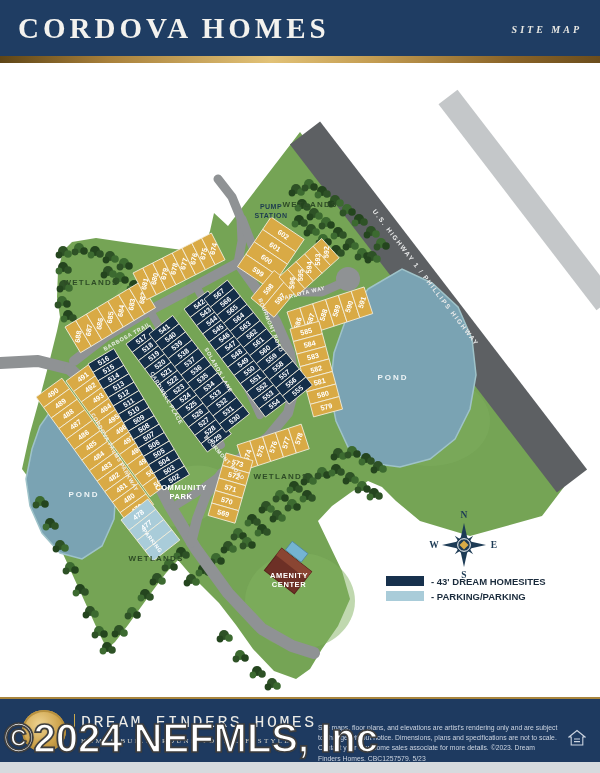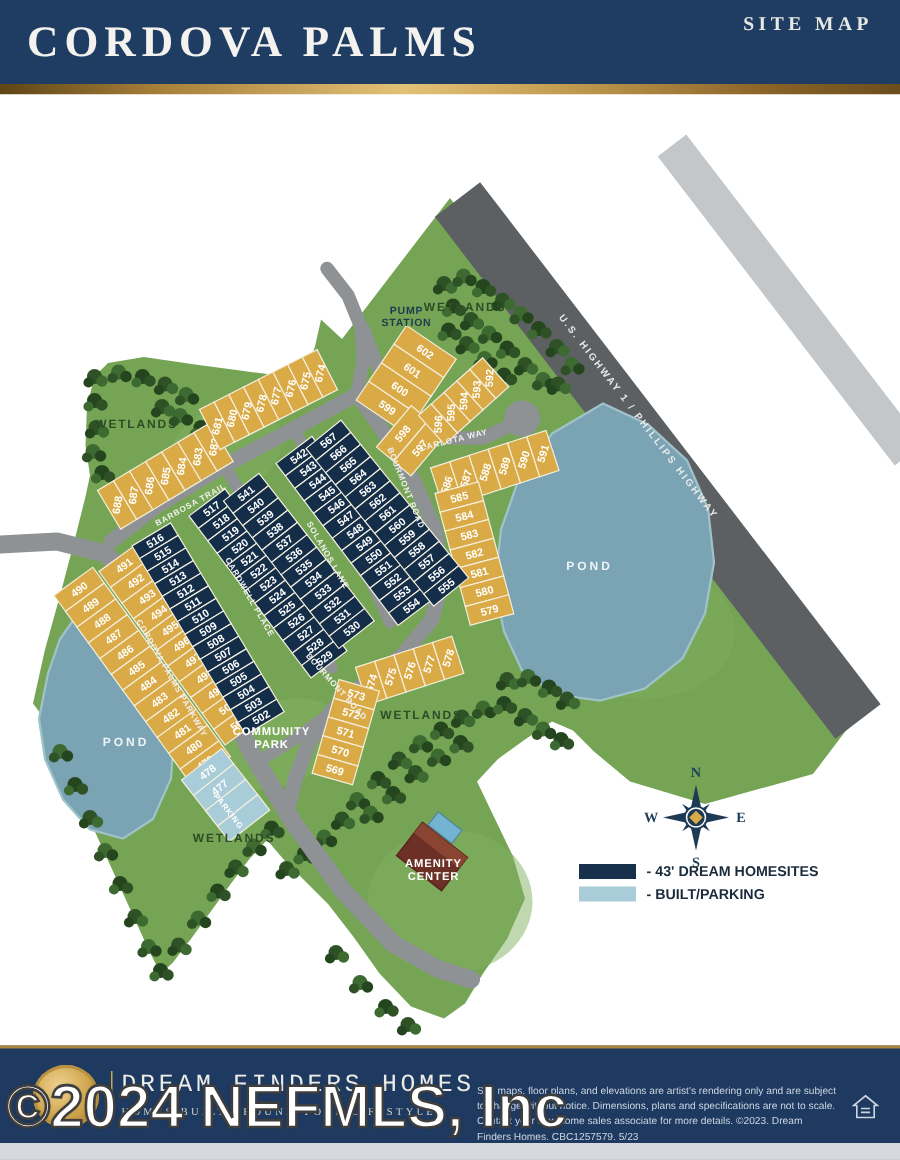--- a/index.html
+++ b/index.html
@@ -2,22 +2,22 @@
 <html><head>
 <meta charset="utf-8">
 <style>
   html,body{margin:0;padding:0;background:#fff;}
   #page{position:relative;width:600px;height:773px;overflow:hidden;background:#fff;
         font-family:"Liberation Sans",sans-serif;}
   
   #hdr{position:absolute;left:0;top:0;width:600px;height:56px;background:#1f3d63;}
   #hdr-title{position:absolute;left:18px;top:12px;color:#f3f2ee;
      font-family:"Liberation Serif",serif;font-weight:bold;font-size:29px;letter-spacing:4px;}
-  #hdr-sub{position:absolute;right:18px;top:8px;color:#e9e9e4;
-     font-family:"Liberation Serif",serif;font-weight:bold;font-size:13px;letter-spacing:3px;}
+  #hdr-sub{position:absolute;right:18px;top:24px;color:#e9e9e4;
+     font-family:"Liberation Serif",serif;font-weight:bold;font-size:10px;letter-spacing:3px;font-style:italic;}
   #gold-bar{position:absolute;left:0;top:56px;width:600px;height:7px;
      background:linear-gradient(90deg,#5e4516,#a8803a 18%,#e2c277 45%,#c49d52 62%,#8a6428 85%,#6b4d1c);}
   
   #map-wrap{position:absolute;left:0;top:63px;width:600px;height:634px;background:#fff;}
   svg text{font-family:"Liberation Sans",sans-serif;}
   .lotnum{font-size:7.2px;font-weight:bold;fill:#ffffff;}
   .roadlbl{font-size:5.5px;font-weight:bold;fill:#f0f0ee;letter-spacing:.6px;}
   .hwylbl{font-size:6.5px;font-weight:bold;fill:#e9eaea;letter-spacing:1.6px;}
   .wetland{font-size:8px;font-weight:bold;fill:#2e4c26;letter-spacing:1.2px;}
   .pond{font-size:8px;font-weight:bold;fill:#eef4f6;letter-spacing:2px;}
@@ -51,21 +51,21 @@
   #watermark{position:absolute;left:4px;top:716px;z-index:5;color:#ffffff;font-size:40px;
        -webkit-text-stroke:1.7px #3e3e3e;text-shadow:0 0 2px rgba(40,40,40,.6);
        letter-spacing:0;white-space:nowrap;font-weight:bold;}
 </style>
 </head>
 <body>
 
 <div id="page">
 
   <div id="hdr">
-    <div id="hdr-title">CORDOVA PALMS</div>
+    <div id="hdr-title">CORDOVA HOMES</div>
     <div id="hdr-sub">SITE MAP</div>
   </div>
   <div id="gold-bar"></div>
 
   <div id="map-wrap">
     <svg id="map-svg" width="600" height="634" viewBox="0 62 600 634">
         <polygon points="300,131 564,486 542,515 470,535 420,520 396,500 382,486 368,480 350,492 332,505 318,520 330,545 342,570 350,598 338,625 322,648 310,668 296,678 274,670 253,648 236,624 219,602 202,585 190,573 178,559 166,572 154,588 141,606 128,624 115,641 107,648 99,632 89,610 79,588 69,566 59,544 49,521 39,498 28,476 22,468 30,432 40,396 49,362 57,330 60,316 57,296 58,270 63,250 72,241 96,237 130,242 160,246 190,250 204,246 210,230 214,212 228,225" fill="#75a455"></polygon>
         <ellipse cx="185" cy="495" rx="45" ry="28" fill="#82b160" opacity="0.55" transform="rotate(-20 185 495)"></ellipse>
         <ellipse cx="300" cy="600" rx="55" ry="48" fill="#82b160" opacity="0.5" transform="rotate(0 300 600)"></ellipse>
         <ellipse cx="430" cy="420" rx="60" ry="45" fill="#82b160" opacity="0.35" transform="rotate(0 430 420)"></ellipse>
@@ -808,21 +808,21 @@
       </svg>
   </div>
 
   <div id="legend">
       <div class="lg-row">
         <span class="lg-swatch" style="background: rgb(23, 49, 77);"></span>
         <span class="lg-label">-  43' DREAM HOMESITES</span>
       </div>
       <div class="lg-row">
         <span class="lg-swatch" style="background: rgb(169, 204, 217);"></span>
-        <span class="lg-label">-  BUILT/PARKING</span>
+        <span class="lg-label">-  PARKING/PARKING</span>
       </div>
     </div>
 
   <div id="ftr">
     <div id="seal"></div>
     <div id="brand-divider"></div>
     <div id="brand-name">DREAM FINDERS HOMES</div>
     <div id="brand-tag">HOMES BUILT AROUND YOUR LIFESTYLE</div>
     <div id="ftr-disc">Site maps, floor plans, and elevations are artist's rendering only and are subject to change without notice. Dimensions, plans and specifications are not to scale. Contact your new home sales associate for more details. ©2023. Dream Finders Homes. CBC1257579.  5/23</div>
     <div id="eho">

